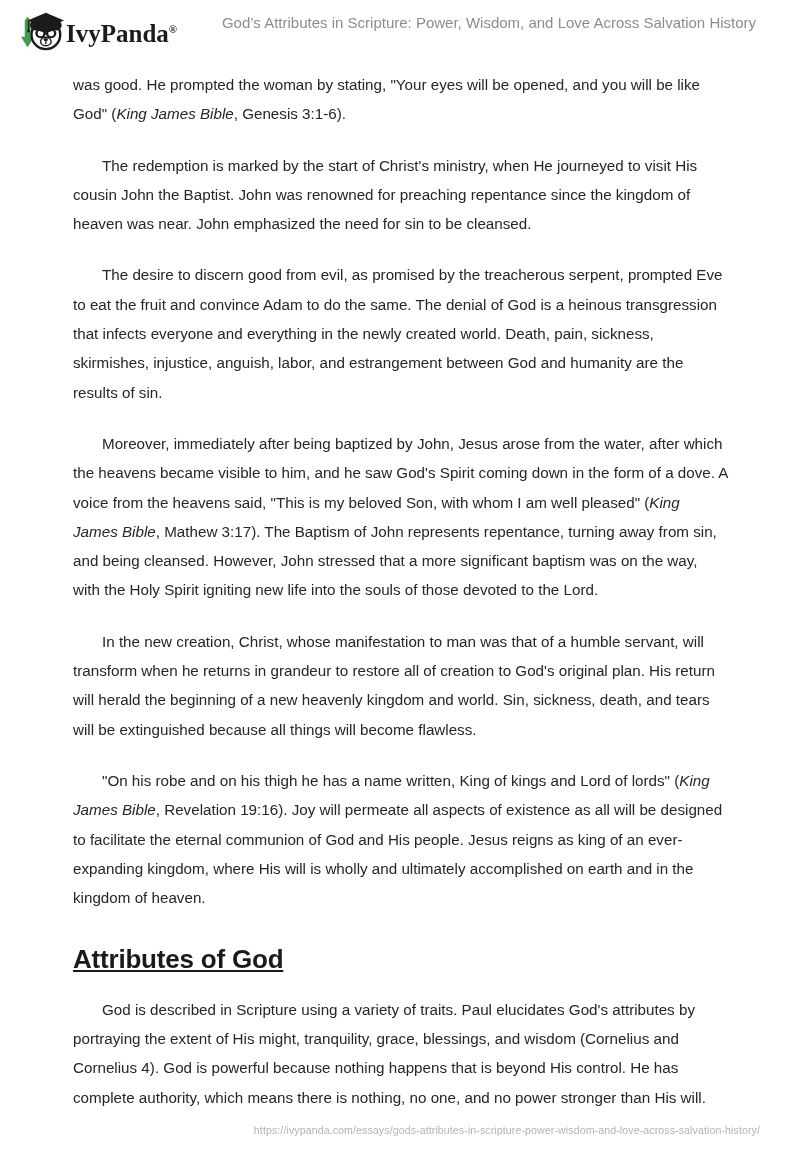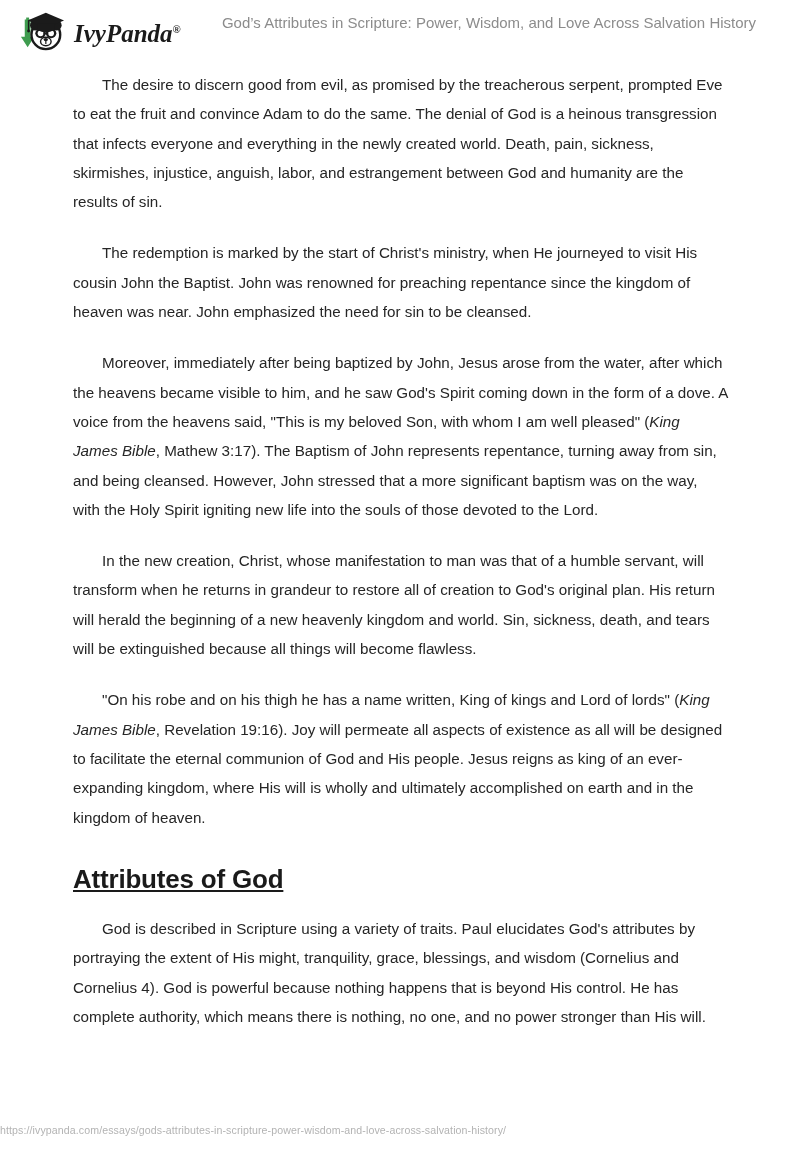--- a/index.html
+++ b/index.html
@@ -24,22 +24,20 @@
     left: 0;
     width: 800px;
     height: 60px;
   }
   .brand {
     position: absolute;
     left: 18px;
     top: 7px;
     display: flex;
     align-items: center;
-    gap: 8px;
-    font-style: italic;
   }
   .brand-mark {
     width: 48px;
     height: 46px;
     display: block;
   }
   .brand-name {
     font-family: "Liberation Serif", serif;
     font-size: 25px;
     font-weight: bold;
@@ -96,21 +94,21 @@
   em.src {
     font-style: italic;
   }
 
   
   .page-footer {
     position: absolute;
     left: 0;
     bottom: 22px;
     width: 760px;
-    text-align: left;
+    text-align: right;
   }
   .footer-url {
     font-size: 10.6px;
     color: #b3b3b3;
     letter-spacing: 0.1px;
     word-break: break-all;
   }
 </style>
 </head>
 <body>
@@ -145,22 +143,23 @@
       <circle cx="22" cy="50" r="3" fill="#1b1b1b"></circle>
     </svg>
     <span class="brand-name"><span>IvyPanda</span><span class="brand-reg">®</span></span>
   </div>
 
   <div class="header-title">God’s Attributes in Scripture: Power, Wisdom, and Love Across Salvation History</div>
 </div>
 
 <div class="doc-body">
   <div id="before-heading">
+      <p class="no-indent">was good. He prompted the woman by stating, "Your eyes will be opened, and you will be like God" (<em class="src">King James Bible</em>, Genesis 3:1-6).</p>
+      <p>The redemption is marked by the start of Christ's ministry, when He journeyed to visit His cousin John the Baptist. John was renowned for preaching repentance since the kingdom of heaven was near. John emphasized the need for sin to be cleansed.</p>
       <p>The desire to discern good from evil, as promised by the treacherous serpent, prompted Eve to eat the fruit and convince Adam to do the same. The denial of God is a heinous transgression that infects everyone and everything in the newly created world. Death, pain, sickness, skirmishes, injustice, anguish, labor, and estrangement between God and humanity are the results of sin.</p>
-      <p>The redemption is marked by the start of Christ's ministry, when He journeyed to visit His cousin John the Baptist. John was renowned for preaching repentance since the kingdom of heaven was near. John emphasized the need for sin to be cleansed.</p>
       <p>Moreover, immediately after being baptized by John, Jesus arose from the water, after which the heavens became visible to him, and he saw God's Spirit coming down in the form of a dove. A voice from the heavens said, "This is my beloved Son, with whom I am well pleased" (<em class="src">King James Bible</em>, Mathew 3:17). The Baptism of John represents repentance, turning away from sin, and being cleansed. However, John stressed that a more significant baptism was on the way, with the Holy Spirit igniting new life into the souls of those devoted to the Lord.</p>
       <p>In the new creation, Christ, whose manifestation to man was that of a humble servant, will transform when he returns in grandeur to restore all of creation to God's original plan. His return will herald the beginning of a new heavenly kingdom and world. Sin, sickness, death, and tears will be extinguished because all things will become flawless.</p>
       <p>"On his robe and on his thigh he has a name written, King of kings and Lord of lords" (<em class="src">King James Bible</em>, Revelation 19:16). Joy will permeate all aspects of existence as all will be designed to facilitate the eternal communion of God and His people. Jesus reigns as king of an ever-expanding kingdom, where His will is wholly and ultimately accomplished on earth and in the kingdom of heaven.</p>
     </div>
   <h2>Attributes of God</h2>
   <div id="after-heading">
       <p>God is described in Scripture using a variety of traits. Paul elucidates God's attributes by portraying the extent of His might, tranquility, grace, blessings, and wisdom (Cornelius and Cornelius 4). God is powerful because nothing happens that is beyond His control. He has complete authority, which means there is nothing, no one, and no power stronger than His will.</p>
     </div>
 </div>
 

